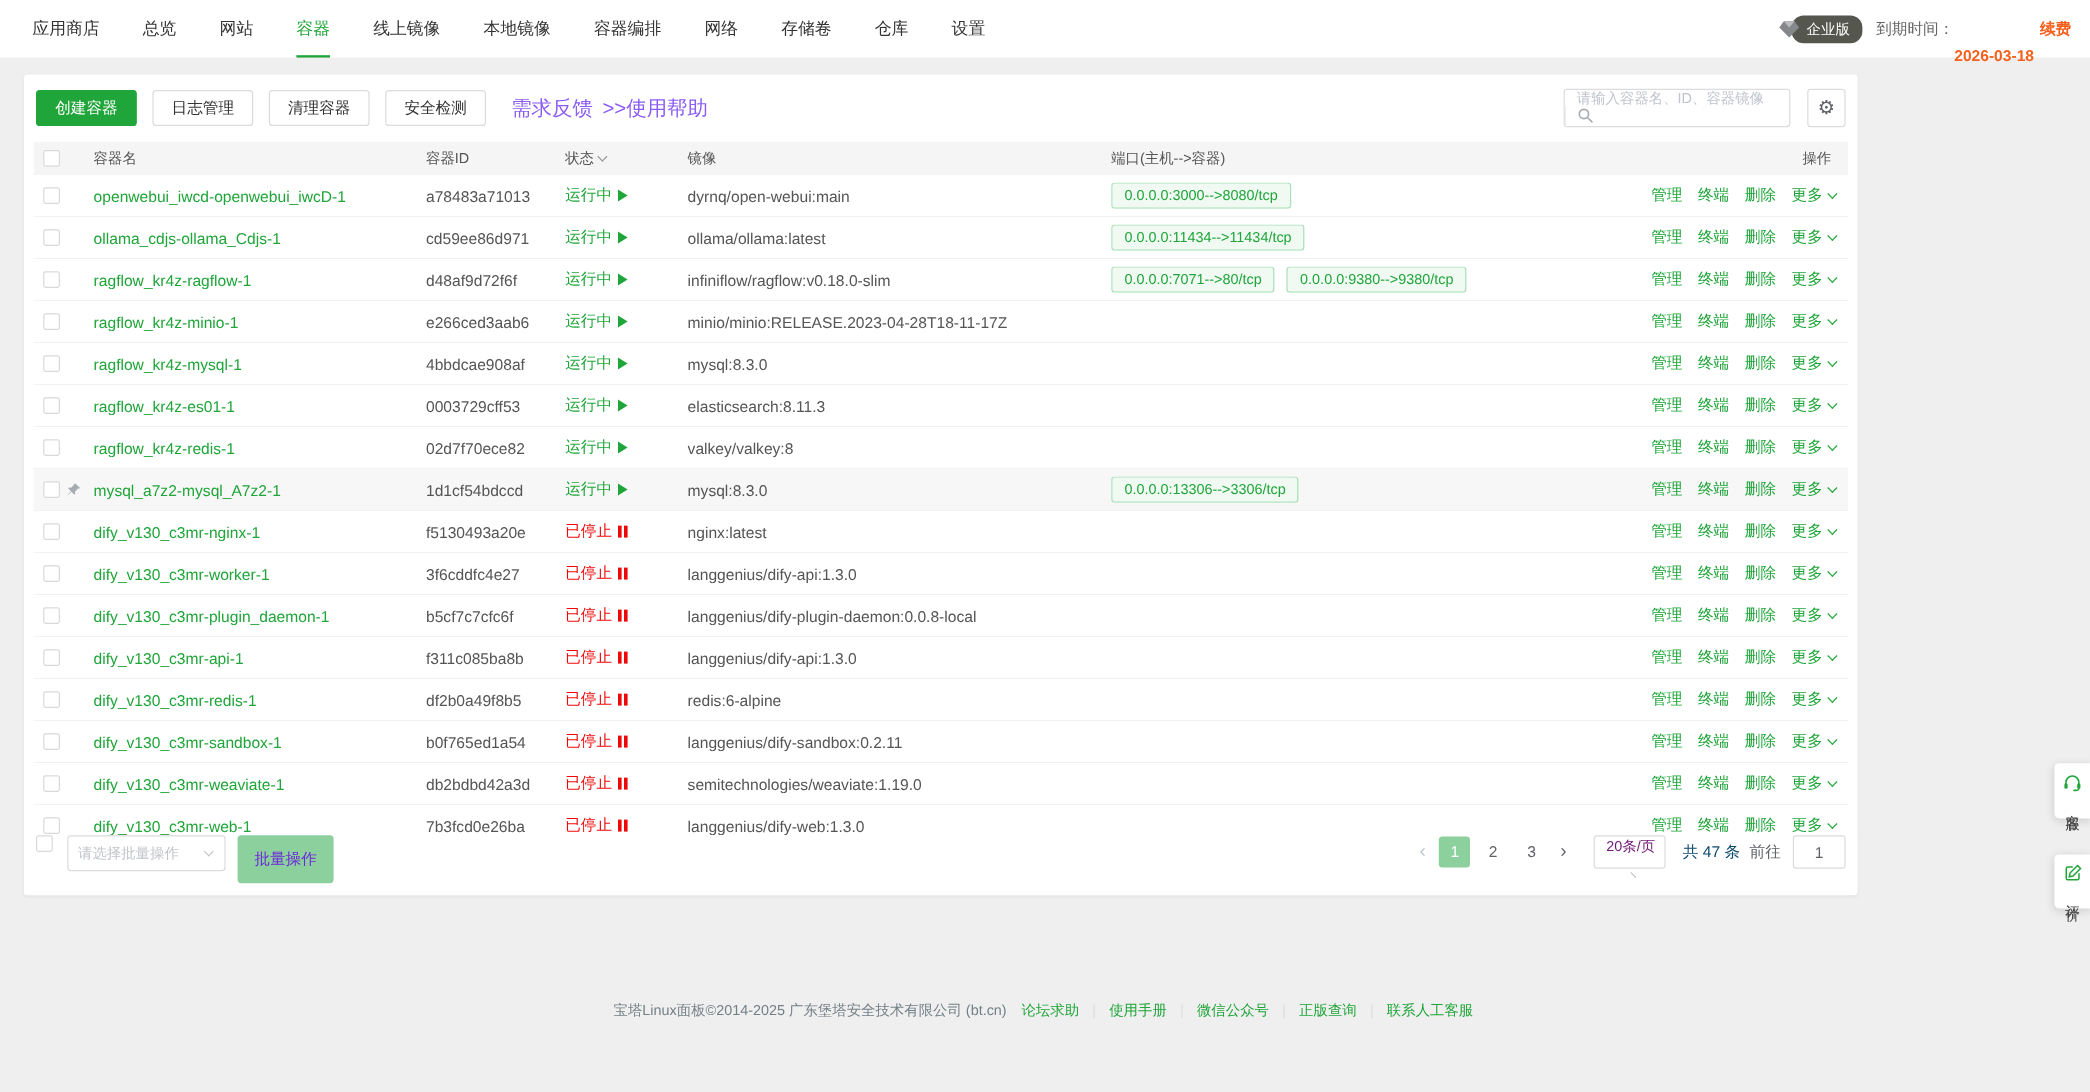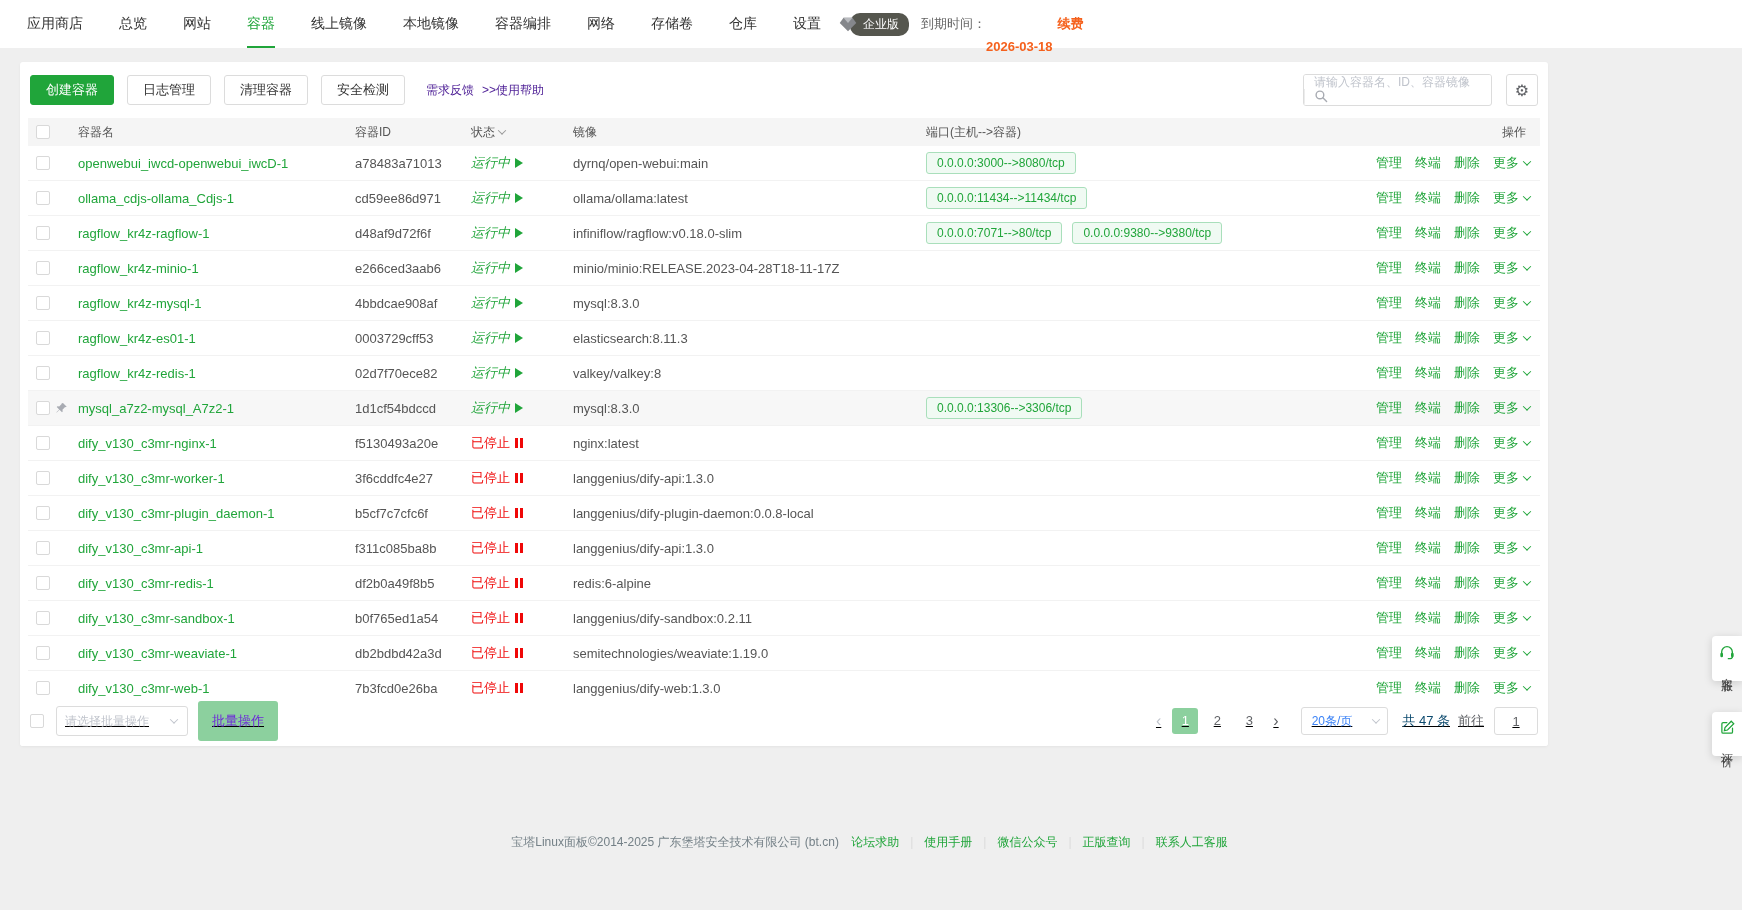--- a/index.html
+++ b/index.html
@@ -1,39 +1,39 @@
 <!DOCTYPE html>
 <html><head>
 <meta charset="utf-8">
 <style>
   * { margin:0; padding:0; box-sizing:border-box; }
   html,body { width:1742px; height:910px; }
   body { font-family:"Liberation Sans","DejaVu Sans",sans-serif; background:#efefef; position:relative; overflow:hidden; }
   a { text-decoration:none; cursor:pointer; }
 
   
-  .topnav { height:48px; background:#fff; display:flex; align-items:center; justify-content:flex-start; padding:0 16px 0 9px; }
+  .topnav { height:48px; background:#fff; display:flex; align-items:center; justify-content:space-between; padding:0 16px 0 9px; }
   .nav-items { display:flex; align-items:center; height:100%; }
   .nav-item { margin:0 18px; font-size:14px; color:#333; height:100%; line-height:46px; border-bottom:2px solid transparent; cursor:pointer; white-space:nowrap; }
   .nav-item.active { color:#20a53a; border-bottom-color:#20a53a; }
   .license { display:flex; align-items:center; }
   .gem { margin-right:-7px; z-index:1; display:inline-flex; }
   .license-badge { background:#55564e; color:#fff; padding:3px 10px 3px 13px; border-radius:10px; font-size:12px; }
   .expiry-label { color:#666; margin-left:12px; font-size:13px; }
   .expiry-date { color:#f5611d; font-size:13px; font-weight:bold;margin-top:44px; }
   .renew-link { color:#f5611d; font-size:13px; margin-left:5px; font-weight:bold; }
 
   
   .card { position:absolute; left:20px; top:62px; width:1528px; height:684px; background:#fff; border-radius:3px; box-shadow:0 1px 3px rgba(0,0,0,.05); display:flex; flex-direction:column; overflow:hidden; }
 
   .toolbar { flex:0 0 56px; display:flex; align-items:center; padding:0 10px; }
   .btn { height:30px; font-size:13px; border-radius:3px; cursor:pointer; font-family:inherit; }
   .btn-primary { background:#20a53a; color:#fff; border:1px solid #20a53a; padding:0 15px; margin-right:13px; }
   .btn-plain { background:#fff; color:#333; border:1px solid #dcdcdc; padding:0 15px; margin-right:13px; }
-  .toolbar-link { color:#4c1d95; font-size:12px; margin-left:8px; white-space:nowrap;text-align:right; }
+  .toolbar-link { color:#8b5cf6; font-size:17px; margin-left:8px; white-space:nowrap;text-align:right; }
   .toolbar-right { margin-left:auto; display:flex; align-items:center; }
   .search-group { display:flex; height:32px; border:1px solid #dcdcdc; border-radius:3px; overflow:hidden; background:#fff;flex-direction:column; }
   .search-input { border:none; outline:none; width:187px; padding:0 10px; font-size:12px; color:#333; font-family:inherit; }
   .search-input::placeholder { color:#c0c4cc; }
   .search-btn { width:32px; background:#fff; border:none; border-left:1px solid #ececec; display:flex; align-items:center; justify-content:center; cursor:pointer; }
   .gear-btn { width:32px; height:32px; border:1px solid #dcdcdc; border-radius:3px; background:#fff; margin-left:14px; display:flex; align-items:center; justify-content:center; font-size:16px; color:#606266; cursor:pointer; }
 
   
   .table-wrap { flex:0 0 578px; overflow:hidden; padding:0 8px; }
   .grid { display:grid; grid-template-columns:50px 277px 116px 102px 353px 447px 1fr; align-items:center; }
@@ -43,44 +43,44 @@
   .trow { height:35px; border-bottom:1px solid #f2f2f2; font-size:13px; color:#555; background:#fff; }
   .trow.pinned { background:#f7f7f7; }
   .col-check { display:flex; align-items:center; padding-left:8px; gap:6px; }
   .checkbox { width:14px; height:14px; border:1px solid #d9d9d9; border-radius:2px; background:#fff; display:inline-block; cursor:pointer; flex:0 0 14px; }
   .pin { display:none; align-items:center; }
   .trow.pinned .pin { display:inline-flex; }
   .col-name { overflow:hidden; white-space:nowrap; text-overflow:ellipsis; padding-right:8px; }
   .cname { color:#20a53a; font-size:13px; }
   .col-id,.col-image { color:#555; overflow:hidden; white-space:nowrap; text-overflow:ellipsis; padding-right:10px; }
   .status { display:inline-flex; align-items:center; gap:5px; }
-  .status.running { color:#20a53a;font-style:italic; }
+  .status.running { color:#20a53a; }
   .status.stopped { color:#ef0808; }
   .sicon { display:inline-block; }
   .sicon.play { width:0; height:0; border-left:8px solid #20a53a; border-top:5px solid transparent; border-bottom:5px solid transparent; }
   .sicon.pause { width:8px; height:10px; border-left:3px solid #ef0808; border-right:3px solid #ef0808; }
   .col-ports { display:flex; gap:10px; overflow:hidden; }
   .port-badge { border:1px solid #a9dfbb; background:#f0faf3; color:#20a53a; font-size:12px; line-height:20px; padding:0 10px; border-radius:3px; white-space:nowrap; }
   .col-actions { display:flex; justify-content:flex-end; align-items:center; gap:13px; padding-right:10px; }
   .col-actions a { color:#20a53a; font-size:13px; white-space:nowrap; display:inline-flex; align-items:center; }
   .caret { display:inline-block; width:6px; height:6px; border-right:1.2px solid currentColor; border-bottom:1.2px solid currentColor; transform:rotate(45deg) translate(-1px,-1px); margin-left:5px; }
   .thead .caret { color:#999; margin-left:4px; }
 
   
-  .bottom-bar { flex:1; display:flex; align-items:center; padding:0 10px; background:#fff;text-decoration:underline; }
+  .bottom-bar { flex:1; display:flex; align-items:flex-start; padding:0 10px; background:#fff; }
   .batch-select { width:132px; height:30px; border:1px solid #dcdcdc; border-radius:3px; color:#c0c4cc; font-size:12px; display:flex; align-items:center; justify-content:space-between; padding:0 8px; margin:0 10px 0 12px; cursor:pointer; background:#fff; }
   .batch-select .caret { color:#c0c4cc; margin-right:2px; }
   .batch-btn { height:40px; padding:0 14px; background:#8cd09e; color:#6d28d9; border:none; border-radius:3px; font-size:13px; cursor:pointer; font-family:inherit; }
   .pager { margin-left:auto; display:flex; align-items:center; }
   .page-arrow { font-size:16px; color:#606266; padding:0 8px; cursor:pointer; line-height:26px; }
   .page-arrow.disabled { color:#c0c4cc; }
   .page-nums { display:inline-flex; align-items:center; }
   .page-num { min-width:26px; height:26px; line-height:26px; text-align:center; border-radius:3px; color:#606266; font-size:13px; margin:0 3px; cursor:pointer; }
   .page-num.active { background:#8cd09e; color:#fff; }
-  .size-select { height:28px; border:1px solid #dcdcdc; border-radius:3px; color:#3b82f6; font-size:12px; display:flex; align-items:center; gap:16px; padding:0 8px 0 10px; margin:0 14px; cursor:pointer; background:#fff; }
+  .size-select { height:28px; border:1px solid #dcdcdc; border-radius:3px; color:#701a75; font-size:12px; display:flex; align-items:center; gap:16px; padding:0 8px 0 10px; margin:0 14px; cursor:pointer; background:#fff;flex-direction:column; }
   .size-select .caret { color:#c0c4cc; }
   .total-text { font-size:13px; color:#0c4a6e; }
   .goto-label { font-size:13px; color:#606266; margin:0 10px 0 8px; }
   .goto-input { width:44px; height:28px; border:1px solid #dcdcdc; border-radius:3px; text-align:center; font-size:13px; color:#606266; outline:none; font-family:inherit; background:#fff; }
 
   
   .footer { position:absolute; left:0; right:0; top:834px; text-align:center; font-size:12px; color:#748087; }
   .footer-links { margin-left:6px; }
   .footer .flink { color:#20a53a; margin:0 3px; }
   .footer .sep { color:#dcdcdc; margin:0 8px; }

